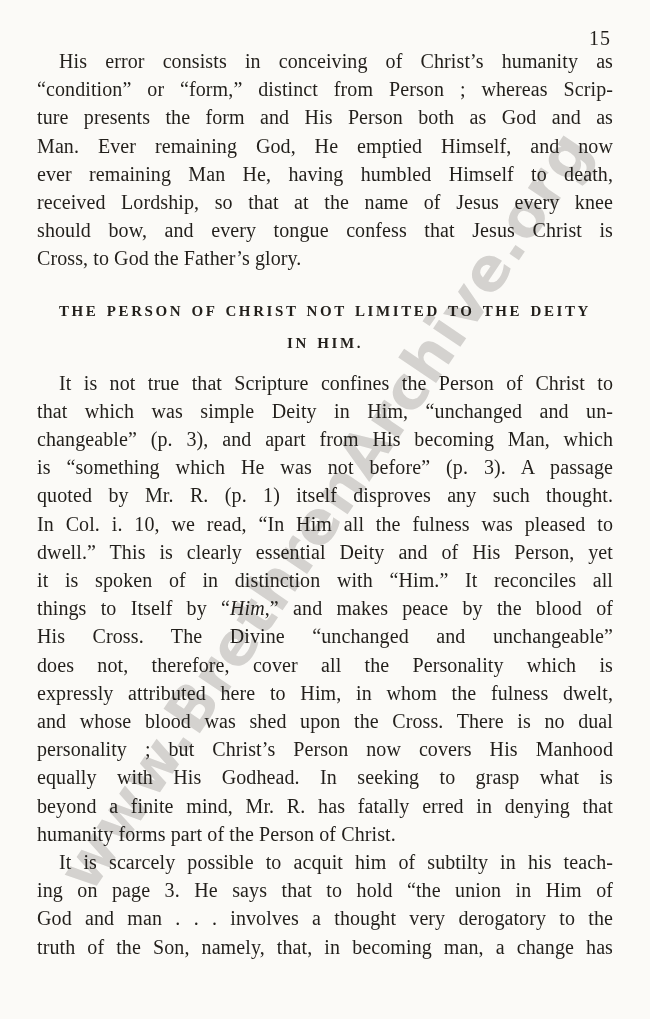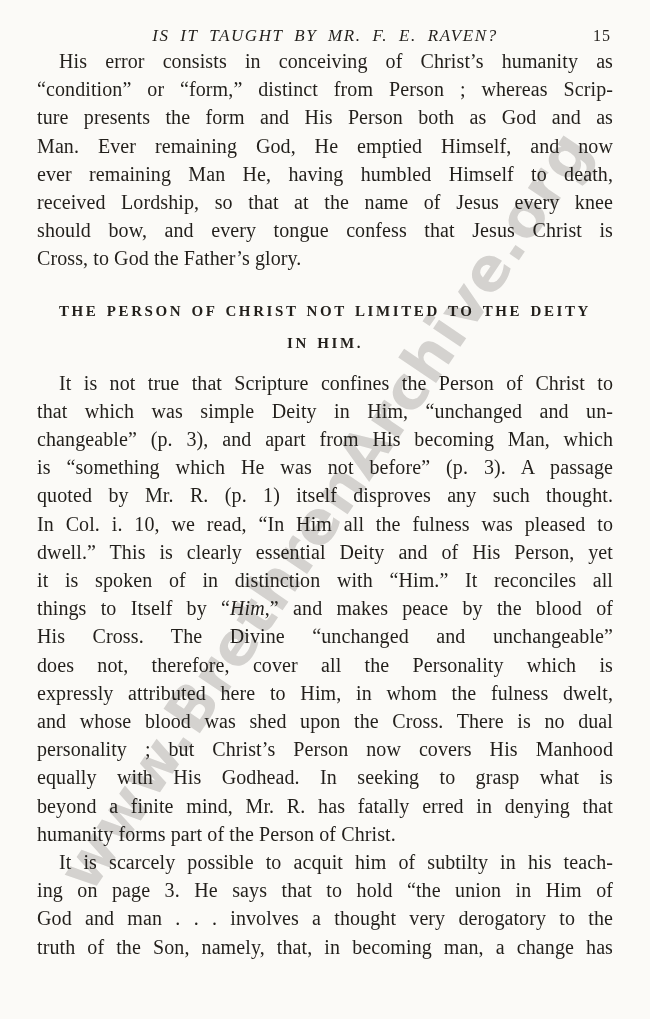--- a/index.html
+++ b/index.html
@@ -48,21 +48,21 @@
   .head-title {
     font-style: italic;
     font-size: 17px;
     letter-spacing: 1.6px;
     word-spacing: 5px;
   }
   .page-num {
     position: absolute;
     right: 2px;
     top: 1px;
-    font-size: 16px;
+    font-size: 20px;
     letter-spacing: 1px;
   }
   .text-block {
     position: absolute;
     top: 47px;
     left: 37px;
     width: 576px;
     z-index: 2;
     color: var(--ink);
     font-size: 20px;
@@ -92,21 +92,20 @@
     text-align-last: center;
   }
 </style>
 </head>
 <body>
 
 <div class="page">
   <div class="watermark">www.BrethrenArchive.org</div>
 
   <header class="running-head">
-    <span class="head-title">IS IT TAUGHT BY MR. F. E. RAVEN?</span>
     <span class="page-num">15</span>
   </header>
 
   <main class="text-block">
       <div class="paragraph">
         <div class="line indent">His error consists in conceiving of Christ’s humanity as</div>
         <div class="line">“condition” or “form,” distinct from Person ; whereas Scrip-</div>
         <div class="line">ture presents the form and His Person both as God and as</div>
         <div class="line">Man.  Ever remaining God, He emptied Himself, and now</div>
         <div class="line">ever remaining Man He, having humbled Himself to death,</div>

